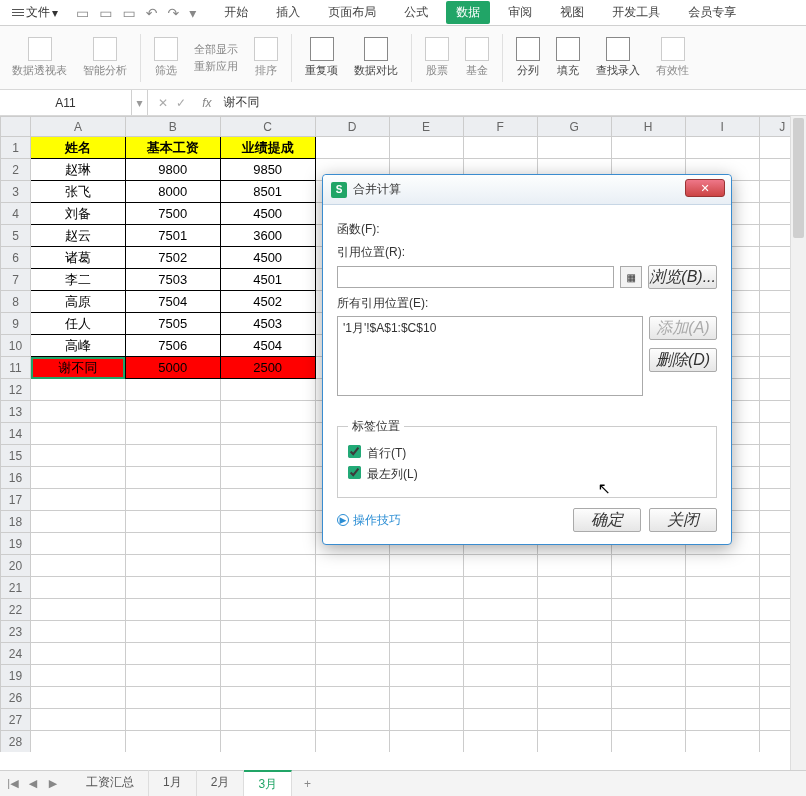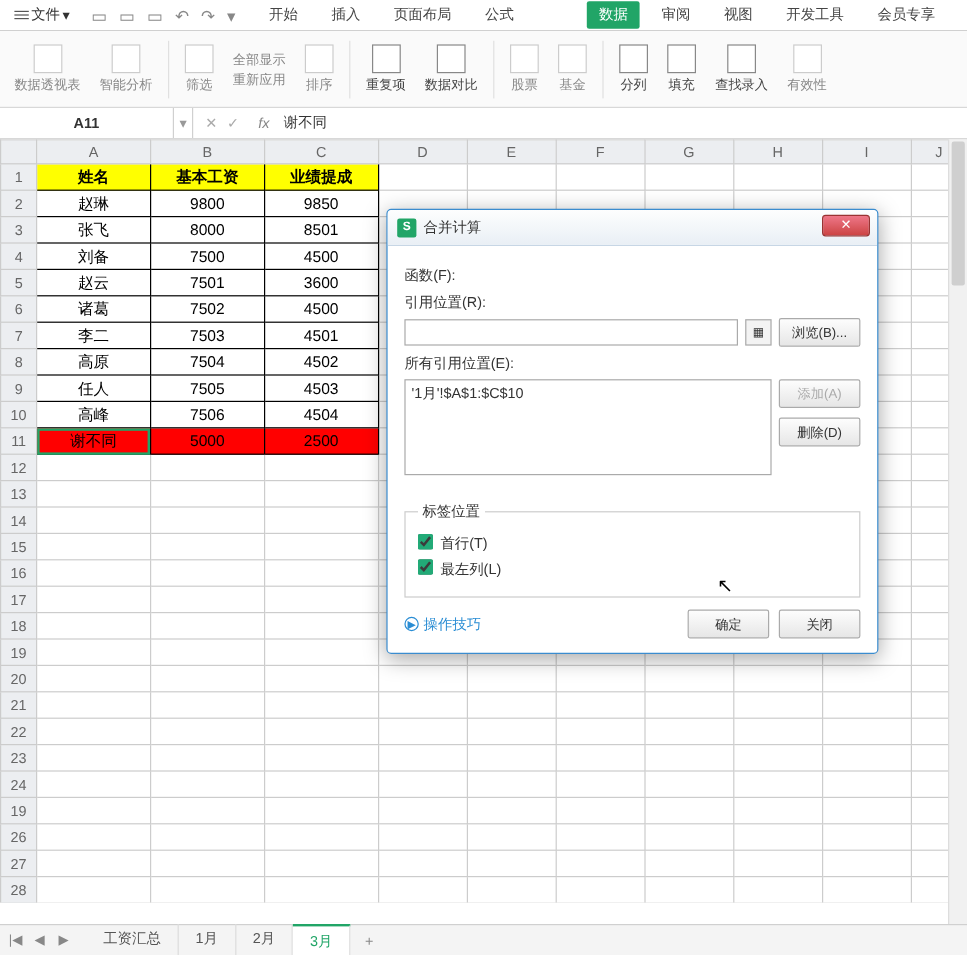--- a/index.html
+++ b/index.html
@@ -7,34 +7,34 @@
 
 
 .menubar { height: 26px; background: #fff; display: flex; align-items: center; padding: 0 4px; border-bottom: 1px solid #d0d0d0; }
 .file-btn { display: flex; align-items: center; padding: 2px 8px; color: #333; gap: 2px; }
 .burger { display: inline-block; width: 12px; }
 .burger span { display: block; height: 1.5px; background: #555; margin: 1.5px 0; }
 .qat { display: flex; gap: 10px; padding: 0 10px; color: #888; }
 .qat span { font-size: 14px; }
 .tabs { display: flex; gap: 8px; margin-left: 8px; align-items: center; }
 .tab { padding: 3px 10px; color: #444; cursor: pointer; }
-.tab.active { background: #21a567; color: #fff; border-radius: 2px; margin-left: 43px; }
+.tab.active { background: #21a567; color: #fff; border-radius: 2px; }
 
 
 .ribbon { height: 64px; background: #fafafa; border-bottom: 1px solid #d8d8d8; display: flex; align-items: center; padding: 0 6px; gap: 4px; }
 .rgroup { display: flex; flex-direction: column; align-items: center; color: #888; padding: 0 6px; font-size: 11px; }
 .rgroup .ricon { width: 24px; height: 24px; border: 1px solid #ccc; margin-bottom: 2px; background: #fff; }
 .rsep { width: 1px; height: 48px; background: #e0e0e0; margin: 0 3px; }
 .rgroup.small { gap: 2px; color: #888; }
 .rgroup.dark { color: #444; }
 .rgroup.dark .ricon { border-color: #888; }
 
 
 .fbar { height: 26px; border-bottom: 1px solid #d8d8d8; display: flex; align-items: center; }
-.namebox { width: 145px; border-right: 1px solid #d0d0d0; padding: 0 8px; text-align: right; color: #333; height: 100%; display: flex; align-items: center; justify-content: center; font-weight: bold; }
+.namebox { width: 132px; border-right: 1px solid #d0d0d0; padding: 0 8px; text-align: right; color: #333; height: 100%; display: flex; align-items: center; justify-content: center; }
 .namebox-dd { width: 16px; border-right: 1px solid #d0d0d0; color: #999; text-align: center; height:100%; display:flex; align-items:center; justify-content:center;}
 .fx-btns { display: flex; gap: 8px; padding: 0 10px; color: #aaa; }
 .fx { padding: 0 6px; color: #888; font-style: italic; }
 .fcontent { padding: 0 6px; color: #333; }
 
 
 .grid-wrap { position: relative; height: 636px; overflow: hidden; }
 table.grid { border-collapse: collapse; width: 100%; table-layout: fixed; }
 .grid th, .grid td { border: 1px solid #ccc; height: 22px; padding: 0; font-size: 13px; text-align: center; color: #000; background: #fff; }
 .grid thead th { background: #eceef1; color: #666; font-weight: normal; height: 20px; font-size: 12px; }
@@ -53,21 +53,21 @@
 .titlebar { height: 30px; background: linear-gradient(#fdfefe,#e9eff5); border-bottom: 1px solid #c7d6e5; display: flex; align-items: center; padding: 0 8px; border-radius: 4px 4px 0 0; }
 .titlebar .appicn { width: 16px; height: 16px; background: #21a567; border-radius: 2px; color: #fff; font-size: 10px; display: flex; align-items: center; justify-content: center; font-weight: bold; }
 .titlebar .ttl { margin-left: 6px; color: #333; font-size: 12px; }
 .closebtn { position: absolute; right: 6px; top: 4px; width: 40px; height: 18px; background: linear-gradient(#e78,#c44); border: 1px solid #933; border-radius: 3px; color: #fff; text-align: center; font-size: 11px; line-height: 16px; }
 .dbody { padding: 10px 14px 12px; color: #333; }
 .dlabel { margin: 6px 0 4px; font-size: 12px; }
 .row { display: flex; gap: 6px; align-items: center; }
 select.func { flex: 1; height: 22px; border: 1px solid #aaa; background: #fff; font-size: 12px; padding: 0 4px; }
 .refinput { flex: 1; height: 22px; border: 1px solid #aaa; }
 .pickbtn { width: 22px; height: 22px; border: 1px solid #aaa; background: #f3f3f3; display: flex; align-items: center; justify-content: center; font-size: 10px; }
-.btn { min-width: 68px; height: 24px; border: 1px solid #aaa; background: linear-gradient(#fdfdfd,#e6e6e6); border-radius: 2px; font-size: 11px; color: #333; }
+.btn { min-width: 68px; height: 24px; border: 1px solid #aaa; background: linear-gradient(#fdfdfd,#e6e6e6); border-radius: 2px; font-size: 16px; color: #333; font-style: italic; }
 .btn.disabled { color: #aaa; }
 .listbox { height: 80px; border: 1px solid #aaa; background: #fff; padding: 3px 5px; font-size: 12px; }
 fieldset { border: 1px solid #ccc; padding: 6px 10px 10px; margin-top: 22px; }
 fieldset legend { padding: 0 4px; font-size: 12px; }
 .chk { display: flex; align-items: flex-start; gap: 6px; font-size: 12px; margin: 4px 0; }
 .chk input { accent-color: #2a7; }
 .dfoot { display: flex; justify-content: space-between; align-items: center; margin-top: 10px; }
 .tips { color: #2a8dd4; display: flex; align-items: center; gap: 4px; font-size: 12px; }
 .tips .circ { width: 12px; height: 12px; border: 1px solid #2a8dd4; border-radius: 50%; display: inline-flex; align-items: center; justify-content: center; font-size: 9px; }
 .footbtns { display: flex; gap: 8px; }

